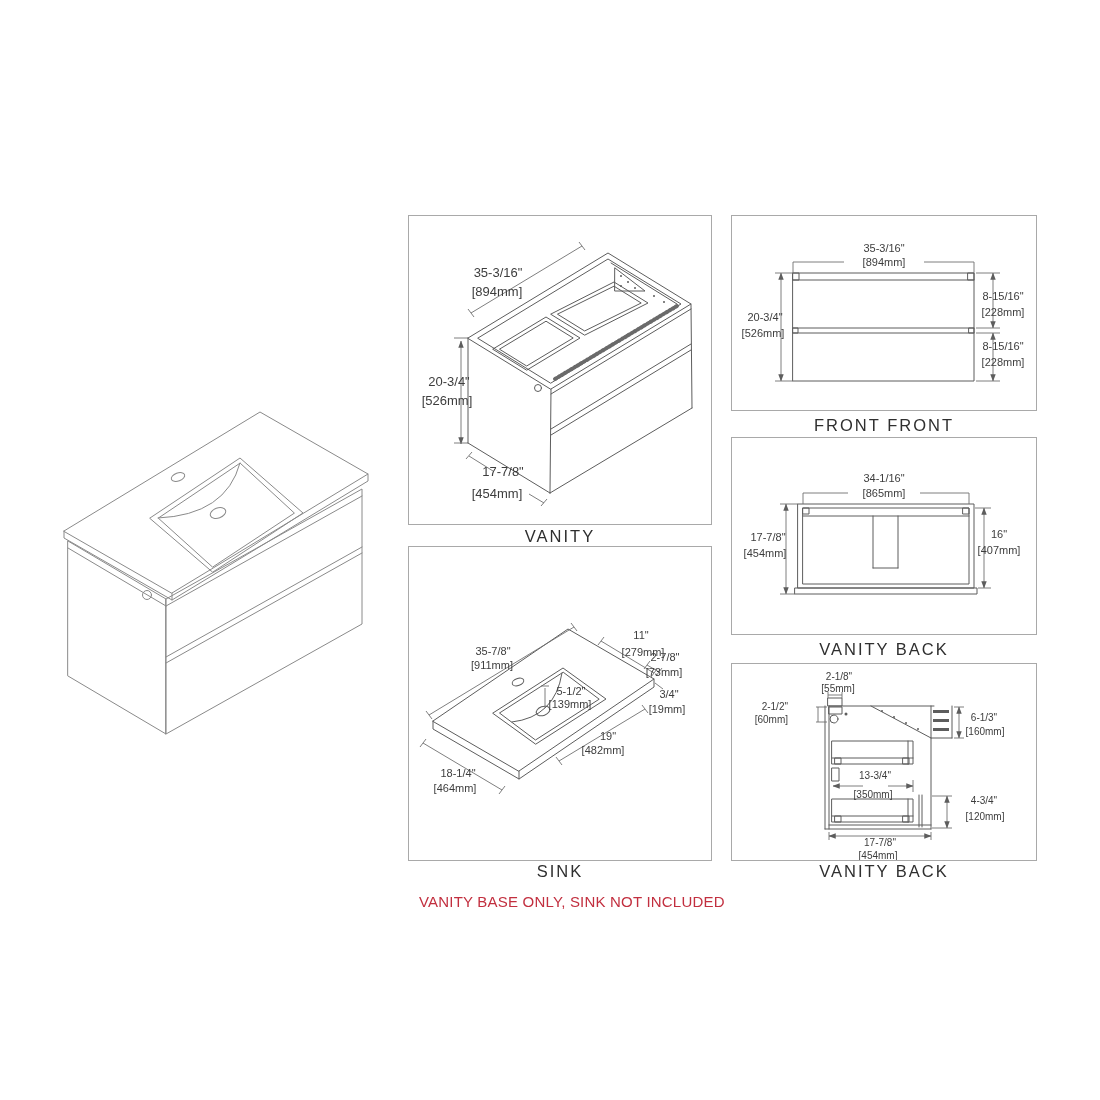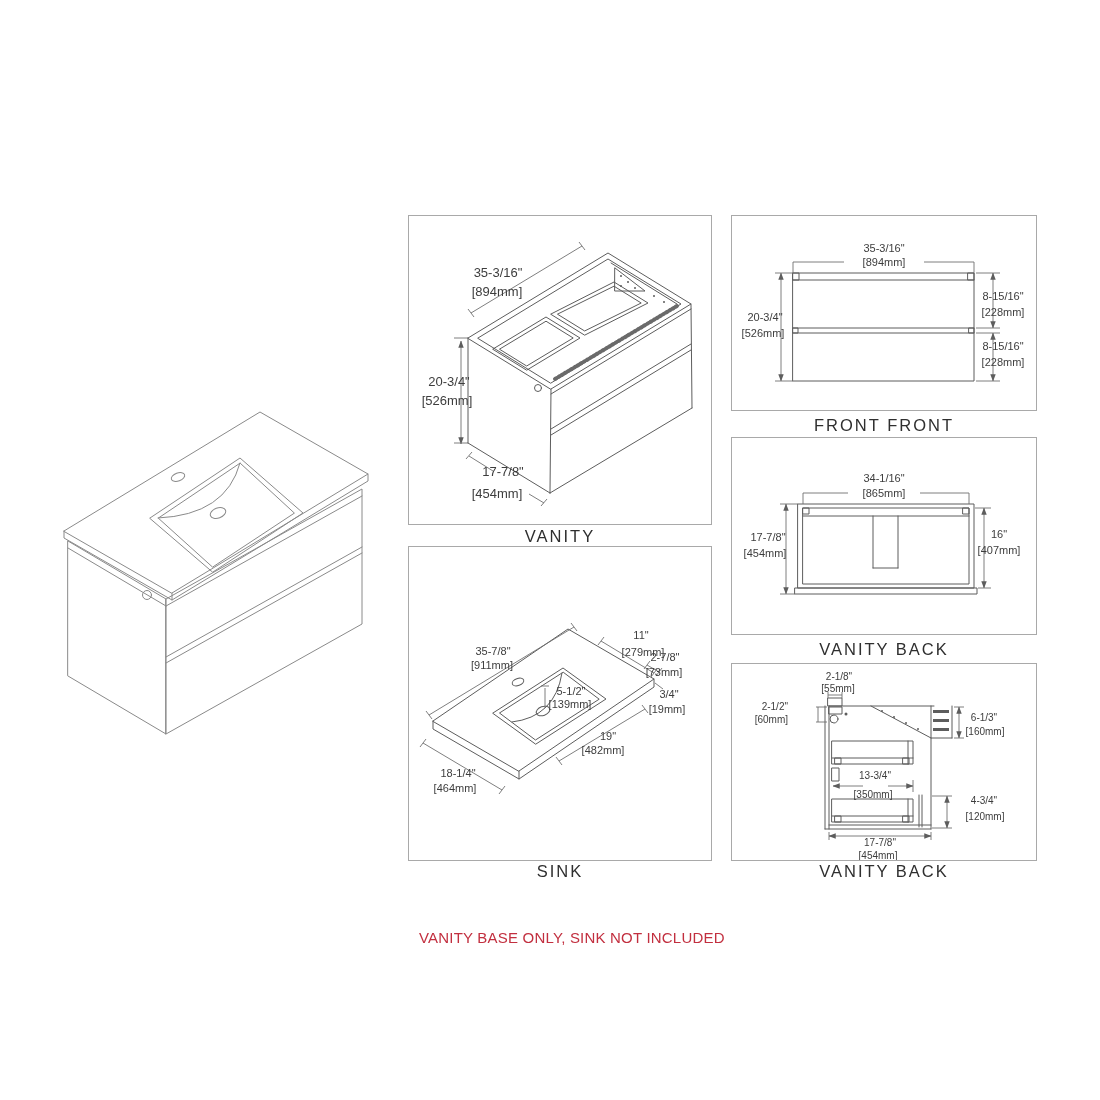--- a/index.html
+++ b/index.html
@@ -1,21 +1,21 @@
 <!DOCTYPE html>
 <html><head>
 <meta charset="utf-8">
 <style>
   html,body{margin:0;padding:0;background:#ffffff;}
   .canvas{position:relative;width:1100px;height:1100px;background:#ffffff;overflow:hidden;
           font-family:"Liberation Sans",sans-serif;}
   .panel{position:absolute;border:1px solid #a9a9a9;background:#ffffff;box-sizing:border-box;}
   .caption{position:absolute;text-align:center;font-size:16.5px;letter-spacing:2px;
            color:#2f2f2f;font-family:"Liberation Sans",sans-serif;}
-  .note{position:absolute;font-size:15px;color:#c22f3f;letter-spacing:.2px;white-space:nowrap;margin-top:36px;}
+  .note{position:absolute;font-size:15px;color:#c22f3f;letter-spacing:.2px;white-space:nowrap;}
   svg{display:block;}
   .ln{fill:none;stroke:#5d5d5d;stroke-width:1;stroke-linejoin:round;stroke-linecap:round;}
   .lt{fill:none;stroke:#8a8a8a;stroke-width:1;stroke-linejoin:round;stroke-linecap:round;}
   .dim{fill:none;stroke:#707070;stroke-width:.9;}
   .txt{fill:#3d3d3d;font-family:"Liberation Sans",sans-serif;}
   .f13{font-size:13px;} .f11{font-size:11px;} .f10{font-size:10px;}
   .dot{fill:#5d5d5d;stroke:none;}
 </style>
 </head>
 <body>

